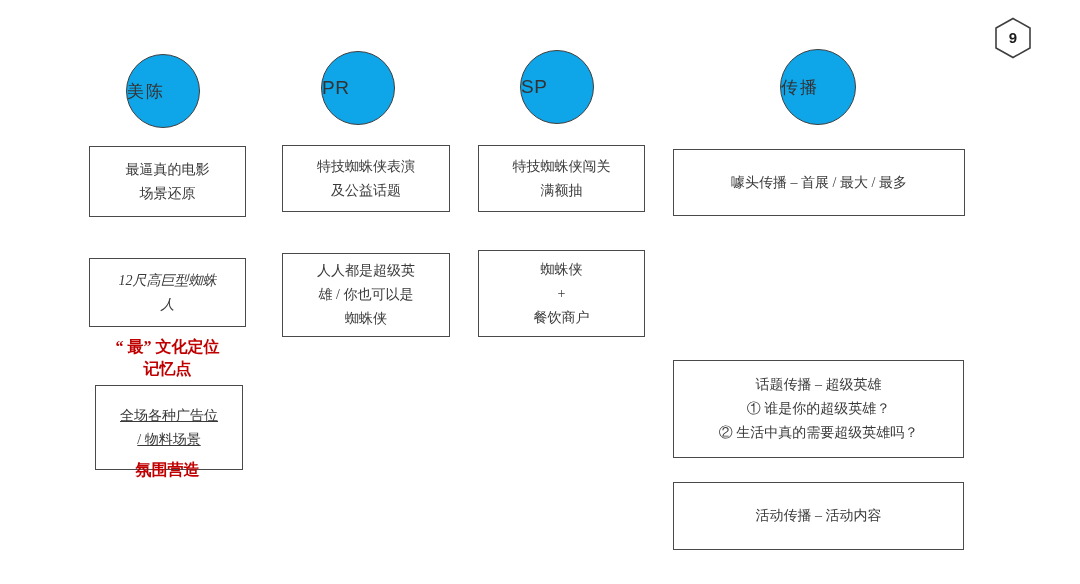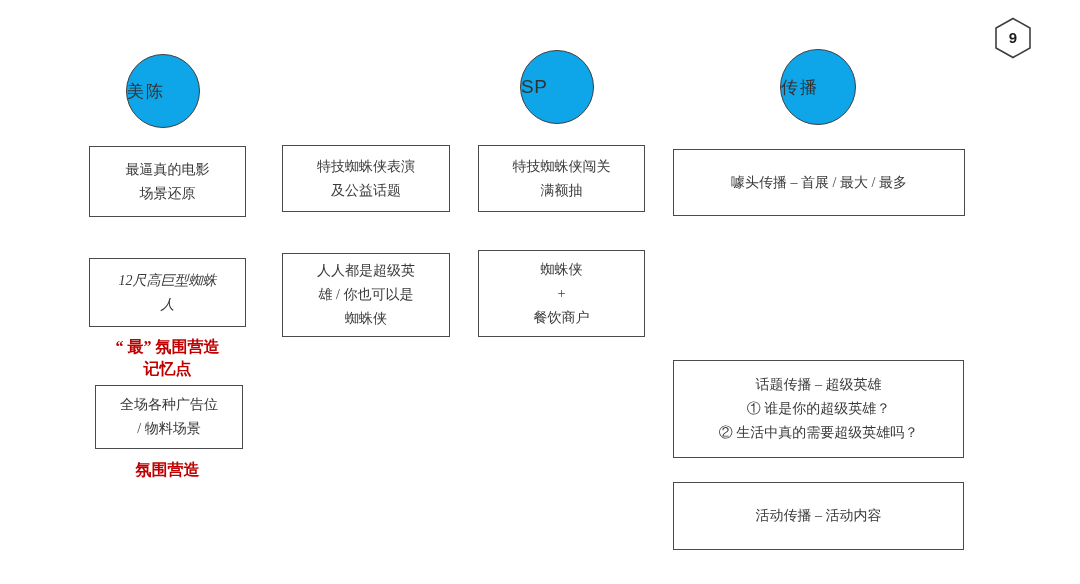--- a/index.html
+++ b/index.html
@@ -89,33 +89,36 @@
     <div>场景还原</div>
   </div>
 
 
   <div class="box" style="left:89px; top:258px; width:157px; height:69px;font-style:italic;">
     <div>12尺高巨型蜘蛛</div>
     <div>人</div>
   </div>
 
   <div class="caption" style="left:74px; top:336px; width:187px;">
-    <div>“ 最” 氛围营造</div>
+    <div>“ 最” 文化定位</div>
     <div>记忆点</div>
   </div>
 
-  <div class="box" style="left:95px; top:385px; width:148px; height:64px;">
+  <div class="box" style="left:95px; top:385px; width:148px; height:85px;text-decoration:underline;">
     <div>全场各种广告位</div>
     <div>/ 物料场景</div>
   </div>
 
   <div class="caption" style="left:89px; top:459px; width:157px;">
     <div>氛围营造</div>
   </div>
 
+  <div class="circle latin" style="left:321px; top:51px; width:74px; height:74px;">
+    <span>PR</span>
+  </div>
 
   <div class="box" style="left:282px; top:145px; width:168px; height:67px;">
     <div>特技蜘蛛侠表演</div>
     <div>及公益话题</div>
   </div>
 
   <div class="box" style="left:282px; top:253px; width:168px; height:84px;">
     <div>人人都是超级英</div>
     <div>雄 / 你也可以是</div>
     <div>蜘蛛侠</div>

